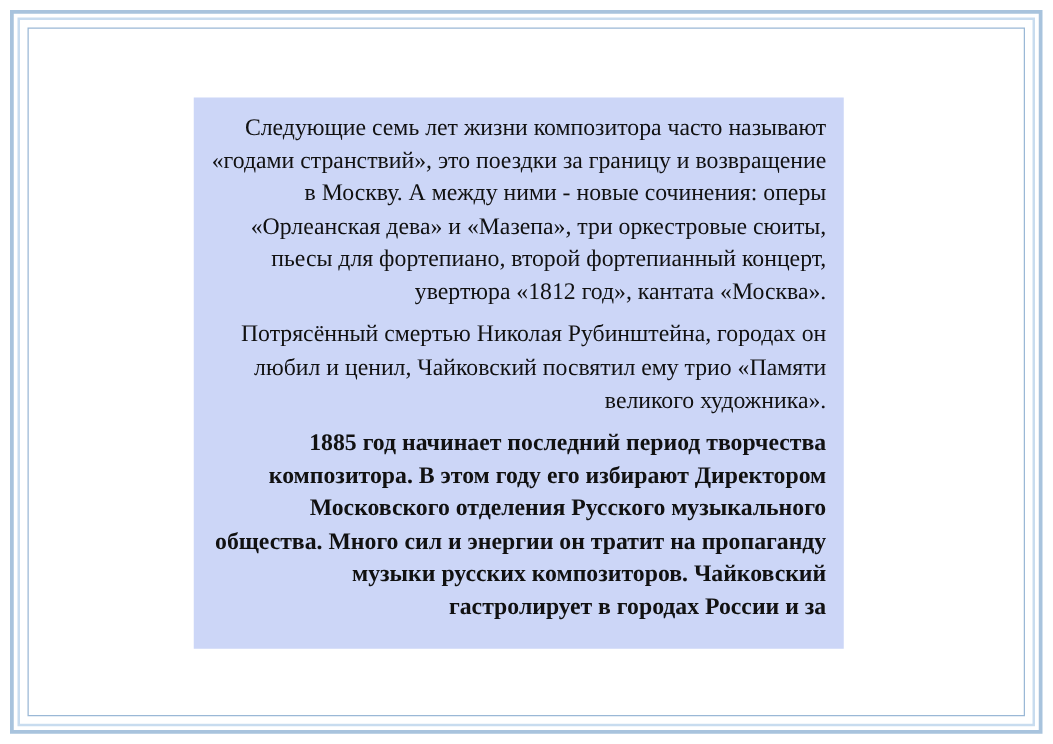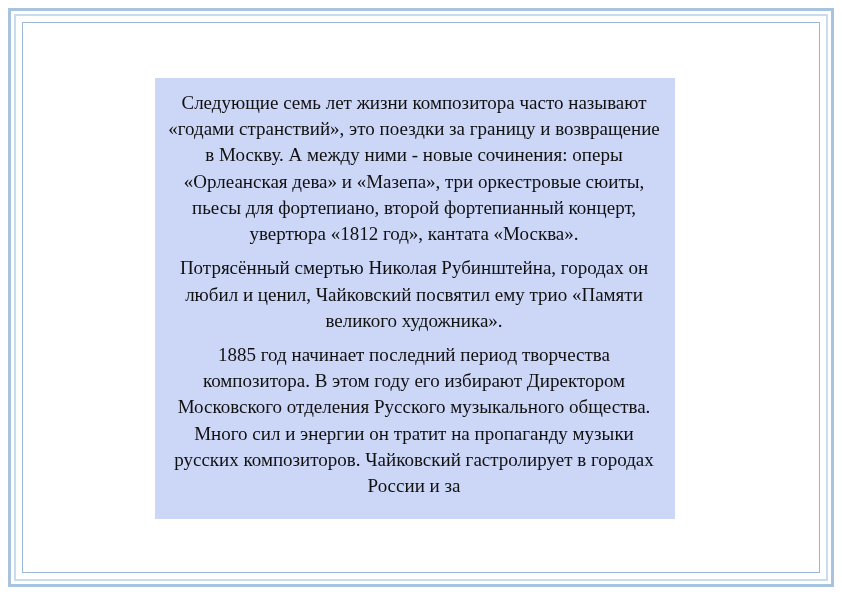--- a/index.html
+++ b/index.html
@@ -56,24 +56,25 @@
     background: #ccd6f7;
     padding: 12px 0 14px 0;
     box-sizing: border-box;
   }
   .para {
     margin: 0 0 8px 0;
     padding: 0 14px 0 12px;
     font-size: 19px;
     line-height: 1.38;
     color: #111111;
-    text-align: center;
+    text-align: right;
   }
   .para:last-child {
     margin-bottom: 6px;
+    font-weight: bold;
   }
 </style>
 </head>
 <body>
 
 <div class="slide">
 
   <div class="frame-outer"></div>
   <div class="frame-mid"></div>
   <div class="frame-inner"></div>

